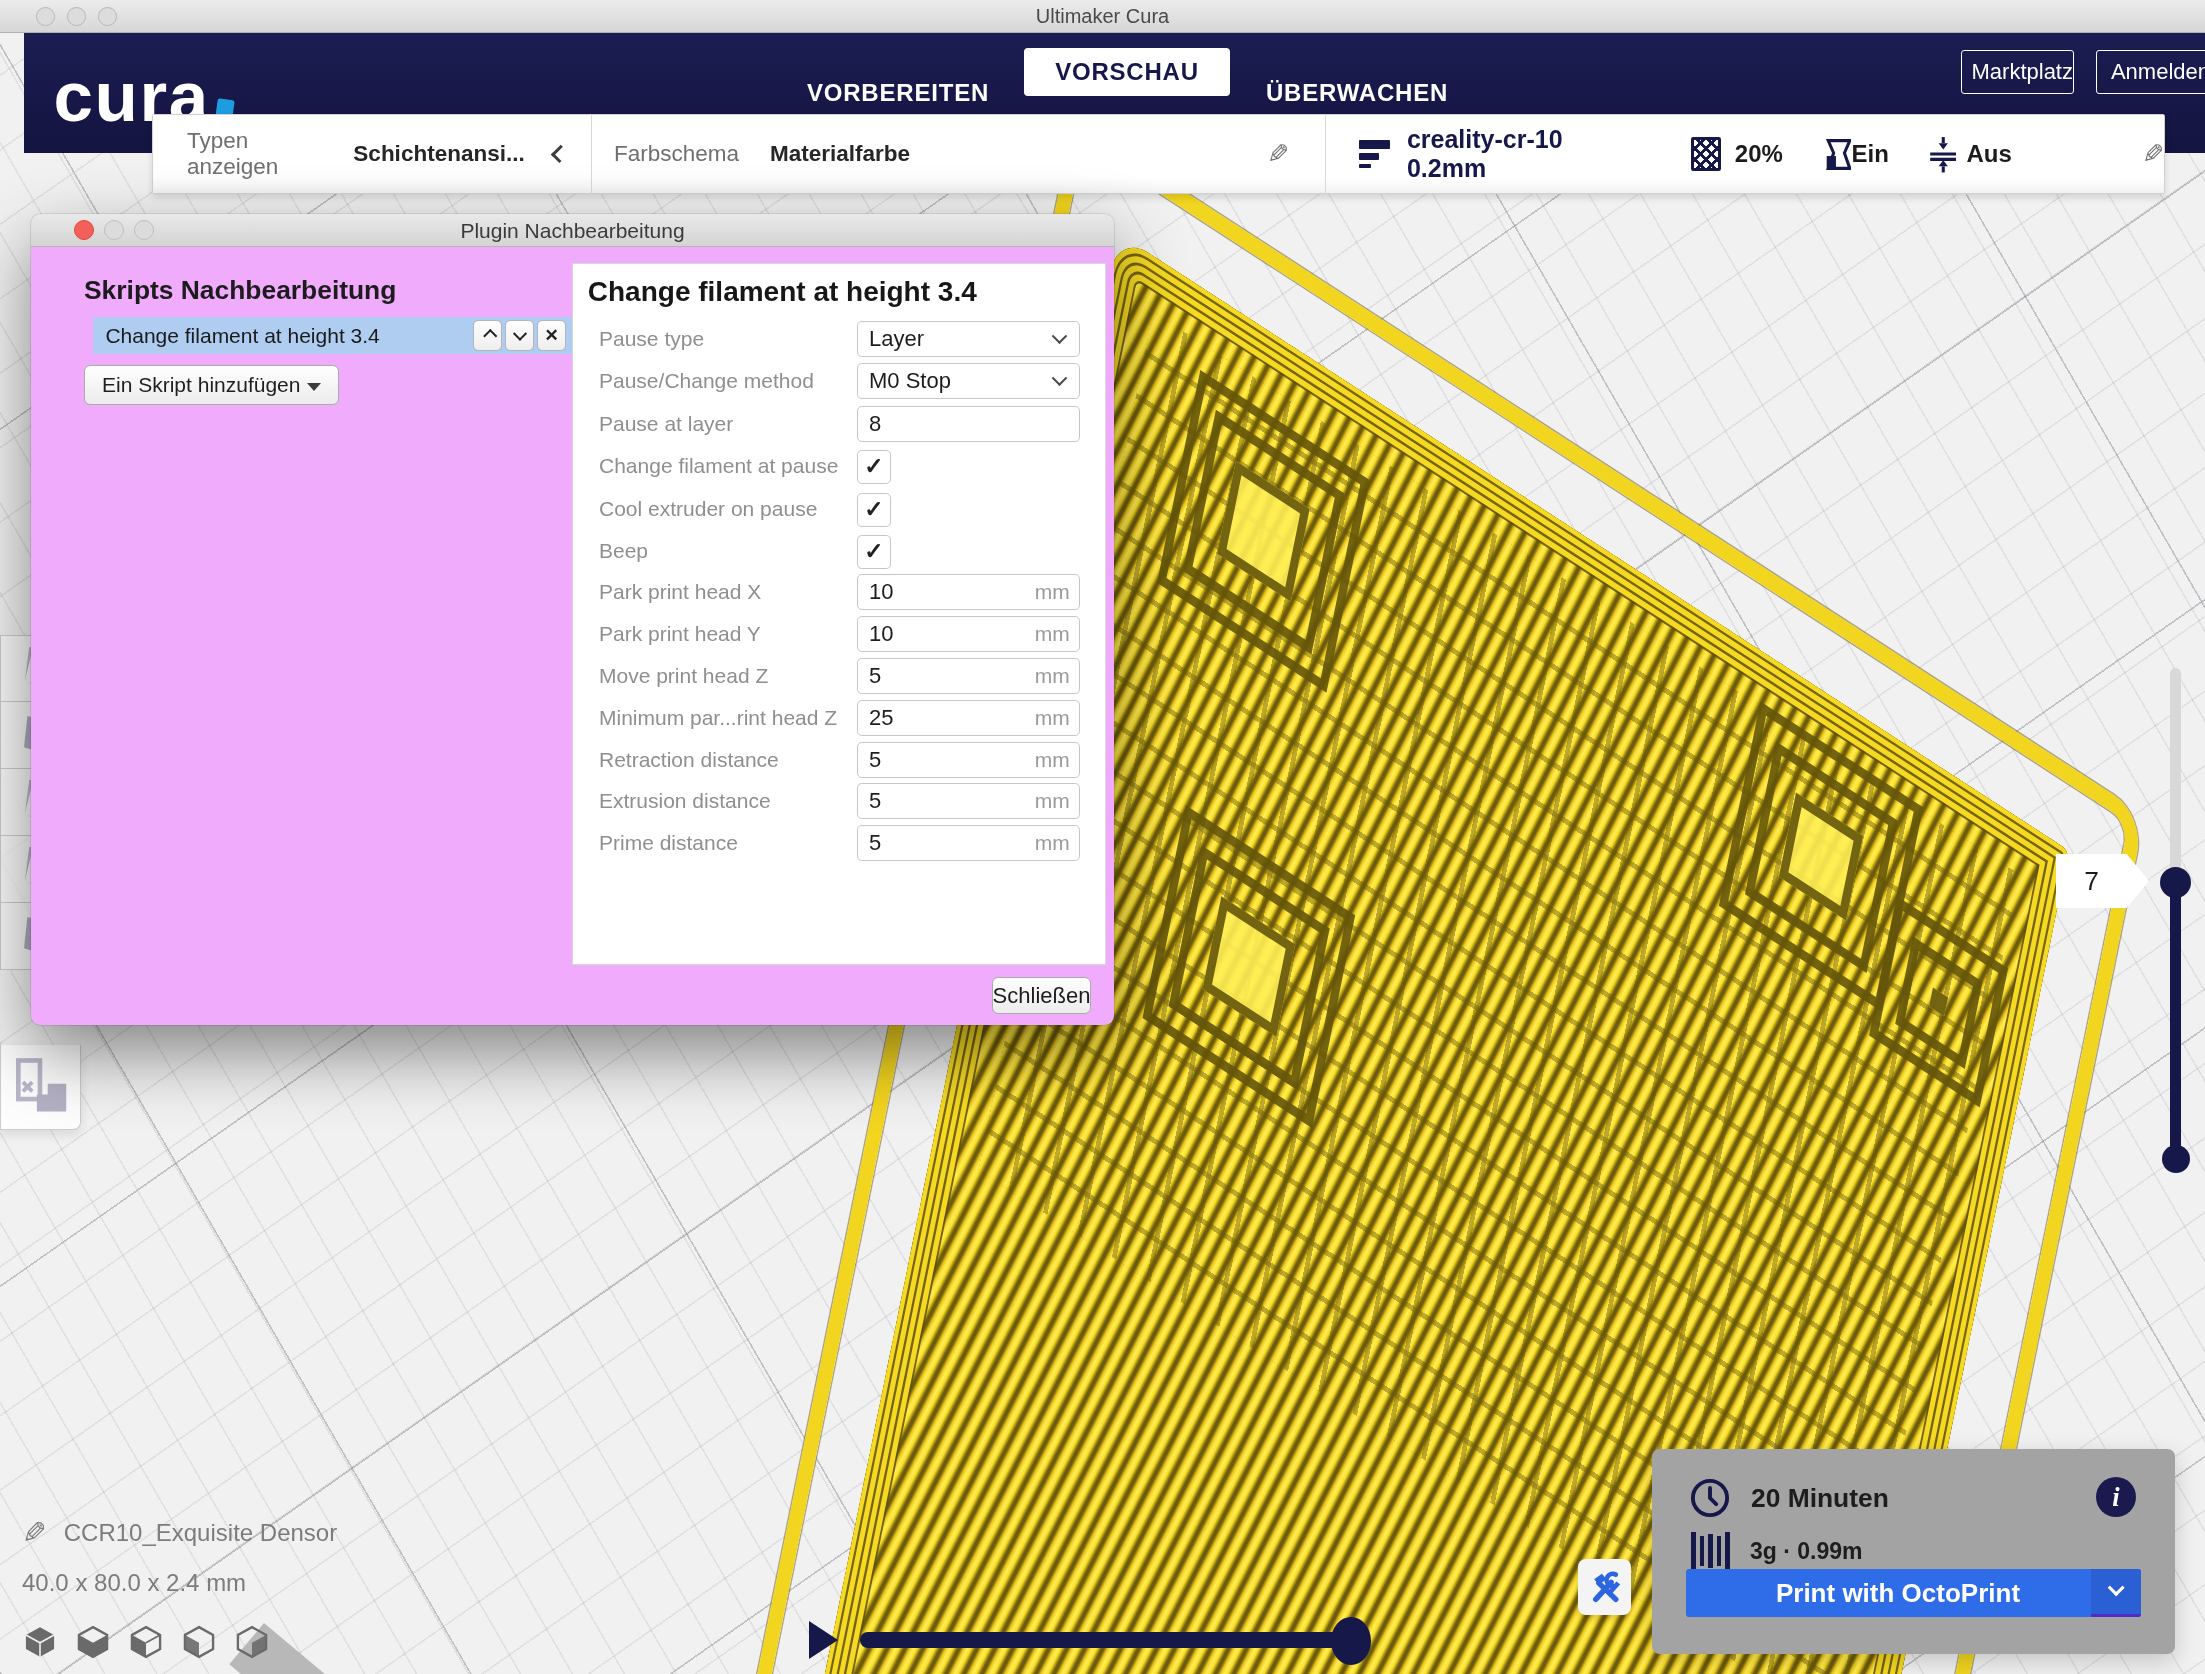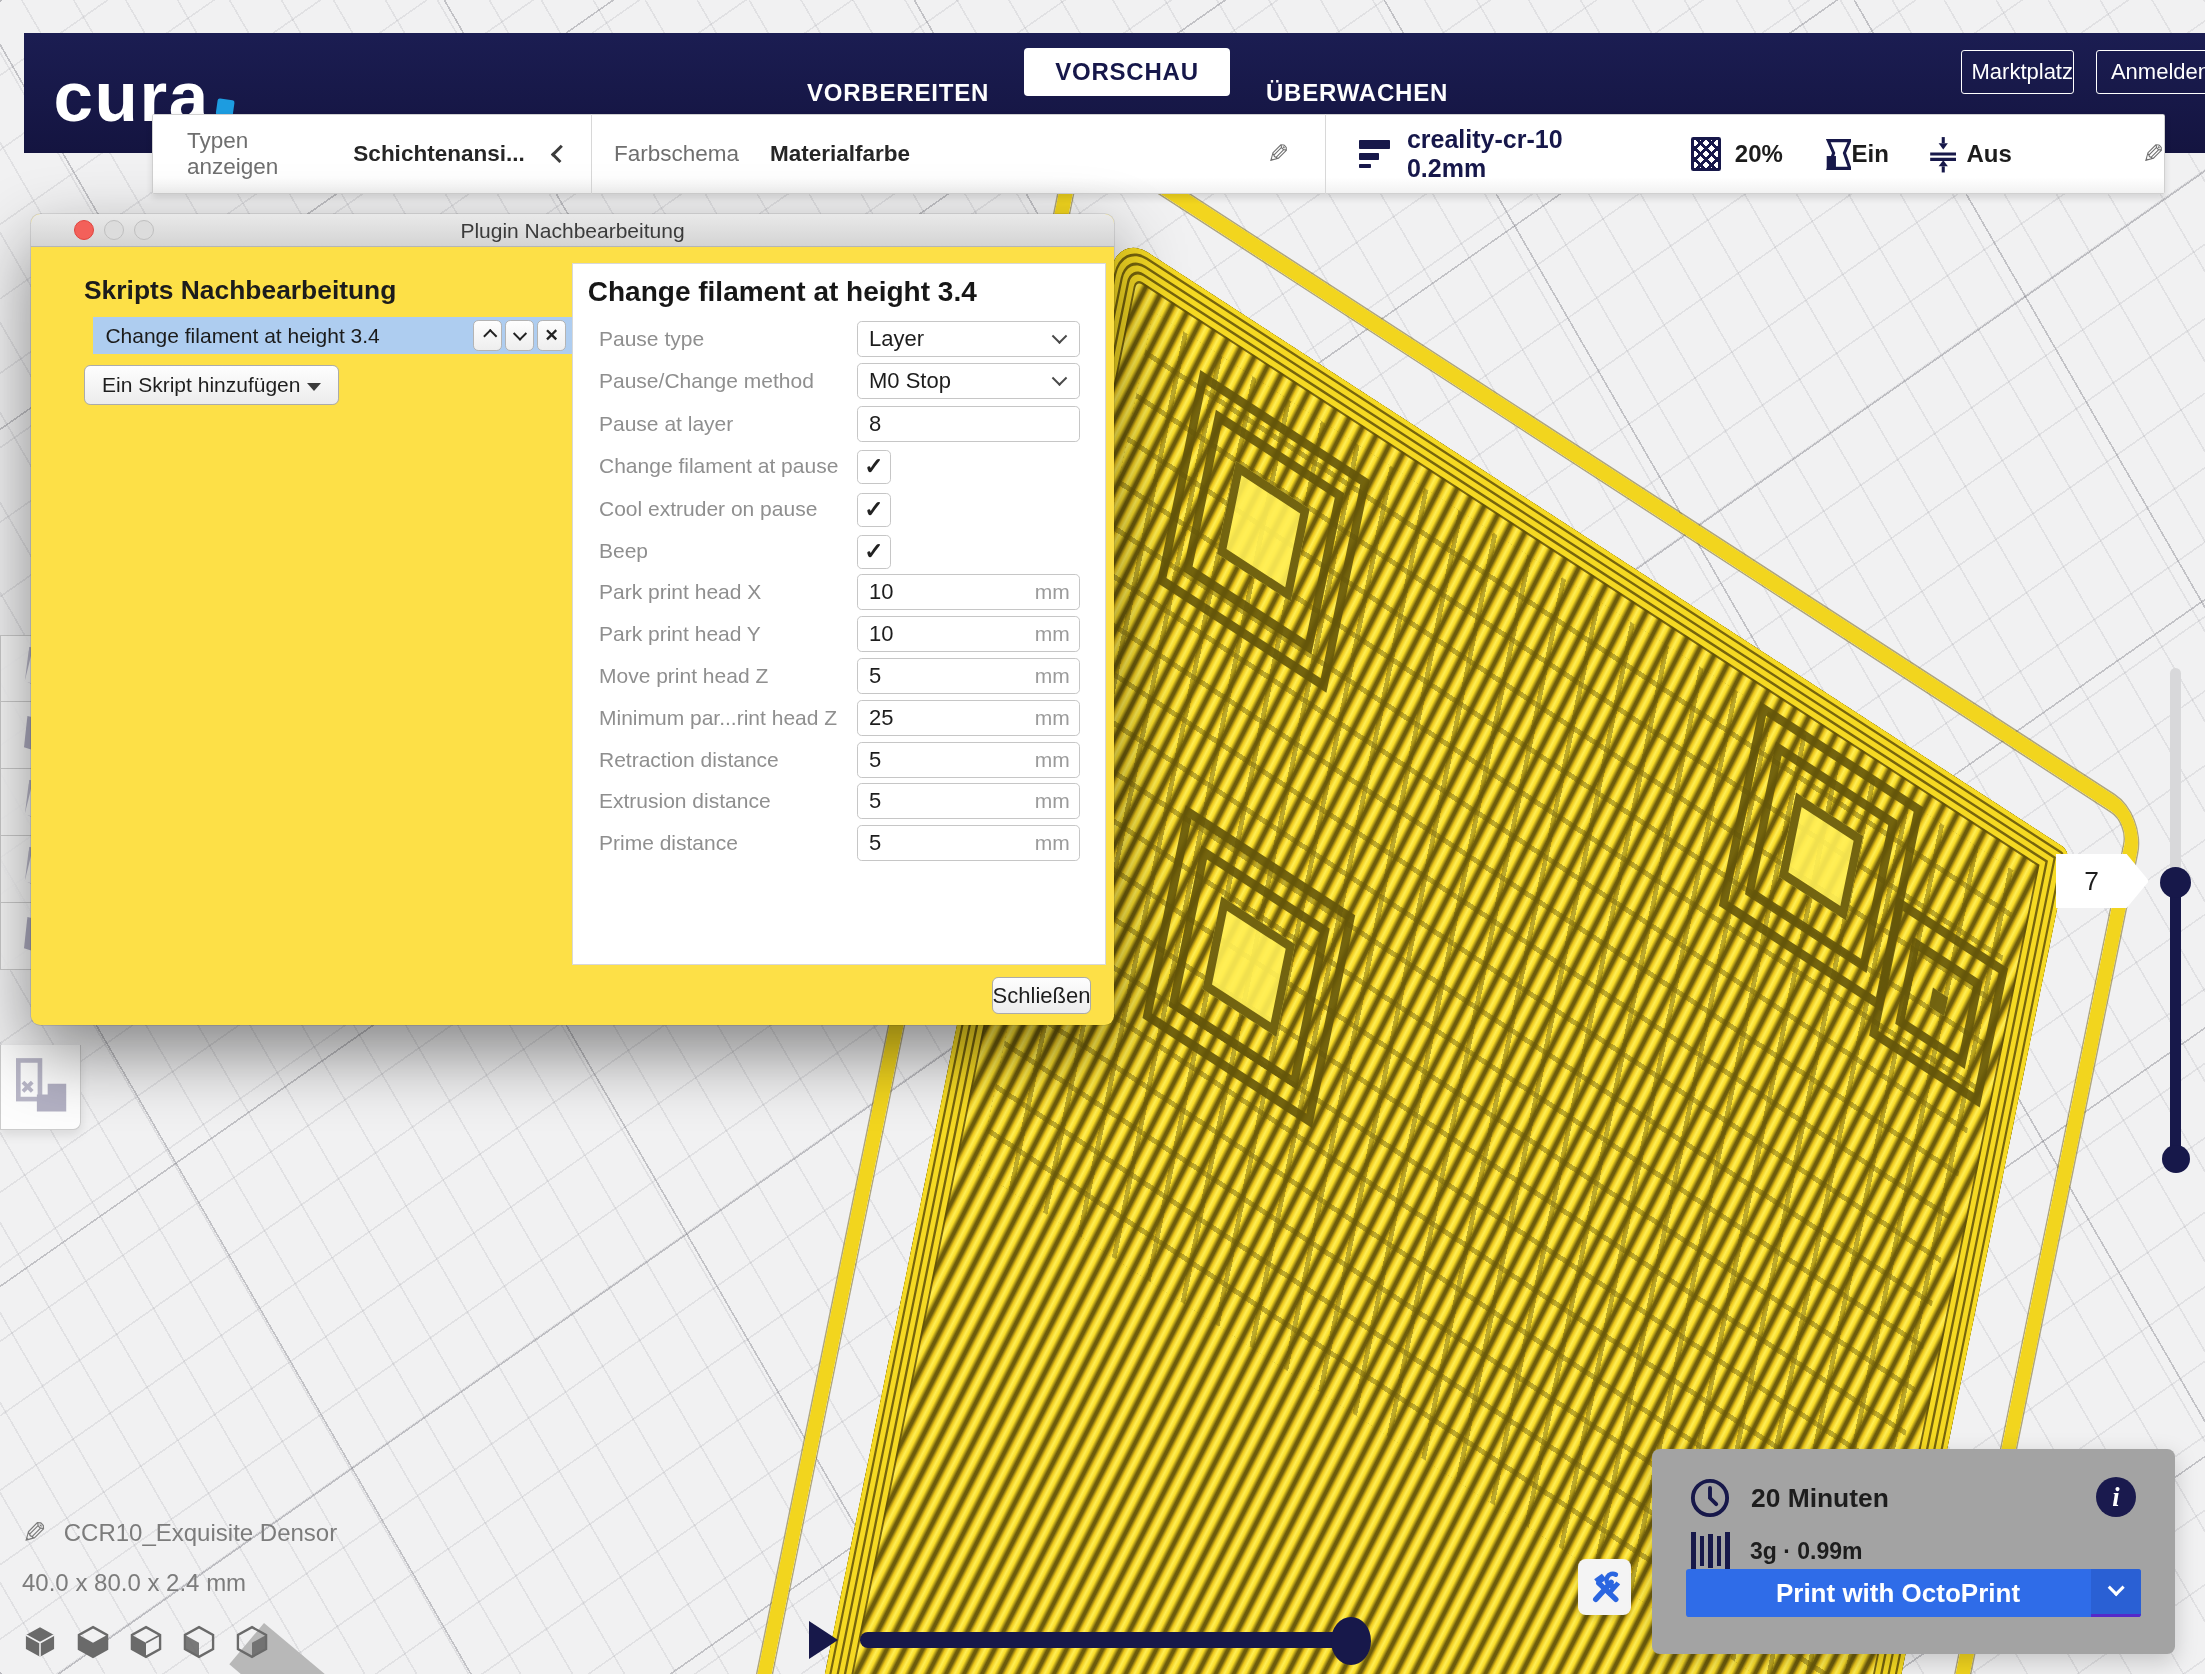--- a/index.html
+++ b/index.html
@@ -85,21 +85,21 @@
   .tool-strip{position:absolute;left:0;top:635px;width:81px;z-index:3;}
   .tool-cell{width:81px;height:67px;background:rgba(250,250,250,.9);
     border:0.8px solid #cccccc;border-top:none;position:relative;overflow:hidden;}
   .tool-cell:first-child{border-top:0.8px solid #cccccc;}
   .tool-glyph{position:absolute;left:23px;top:14px;width:34px;height:39px;}
   .tg-outline{border:4.7px solid #b9b7c8;transform:rotate(14deg);clip-path:polygon(0 0,100% 12%,78% 100%,12% 88%);}
   .tg-solid{background:#aeacc0;clip-path:polygon(10% 0,100% 18%,72% 100%,0 80%);}
   .tool-cell.float{position:absolute;left:0;top:410px;height:85px;border-radius:0 0 7.8px 0;
     background:#fdfdfd;box-shadow:0 4.7px 11px rgba(0,0,0,.10);}
   
-  .dialog{position:absolute;left:31px;top:214px;width:1083px;height:811px;background:#fde047;
+  .dialog{position:absolute;left:31px;top:214px;width:1083px;height:811px;background:#f0abfc;
     border-radius:9.3px;box-shadow:0 28px 70px rgba(0,0,0,.45), 0 0 0 0.8px rgba(0,0,0,.12);z-index:30;}
   .dialog-titlebar{position:absolute;left:0;top:0;right:0;height:33px;
     background:linear-gradient(#e9e9e9,#d4d4d4);border-bottom:0.8px solid #b5b5b5;
     border-radius:9.3px 9.3px 0 0;}
   .dialog-title{position:absolute;left:0;right:0;top:4.7px;text-align:center;font-size:21px;color:#3b3b3b;}
   .dlights{position:absolute;left:43px;top:6.2px;display:flex;gap:10px;}
   .dlight{width:20px;height:20px;border-radius:50%;background:#dcdcdc;border:0.8px solid #bfbfbf;}
   .dlight.red{background:#f3605a;border-color:#e0443e;}
   .dlg-h1{position:absolute;font-weight:bold;color:#1c1c1c;}
   .script-row{position:absolute;left:62px;top:103px;width:481px;height:37px;background:#aecdf0;
@@ -354,20 +354,28 @@
         <span>ÜBERWACHEN</span>
       </div>
     <div class="nav-btn" style="left:1937px;width:113px;">
         <span>Marktplatz</span>
       </div>
     <div class="nav-btn" style="left:2072px;width:115px;">
         <span>Anmelden</span>
       </div>
   </div>
 
+  <div class="titlebar">
+    <div class="lights">
+      <span class="light"></span>
+      <span class="light"></span>
+      <span class="light"></span>
+    </div>
+    <div class="win-title">Ultimaker Cura</div>
+  </div>
 
   <div class="dialog">
     <div class="dialog-titlebar">
       <div class="dlights">
         <span class="dlight red"></span>
         <span class="dlight"></span>
         <span class="dlight"></span>
       </div>
       <div class="dialog-title">Plugin Nachbearbeitung</div>
     </div>

